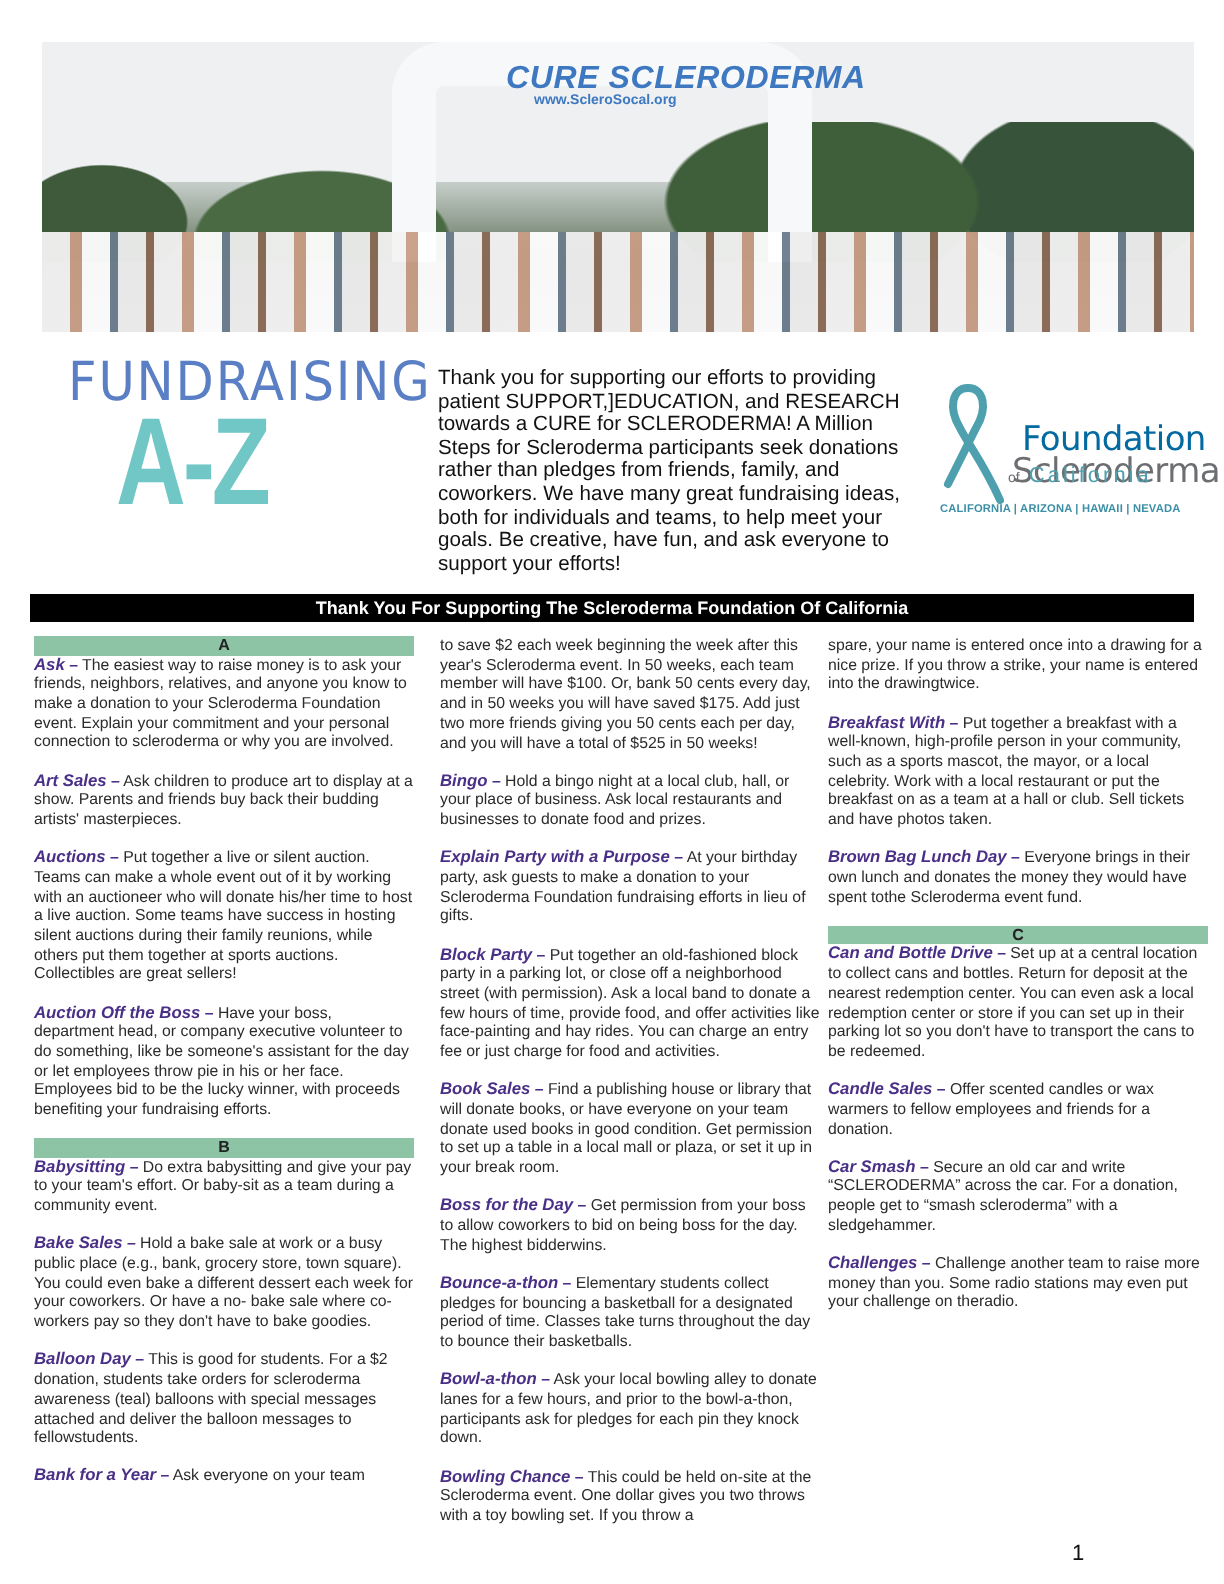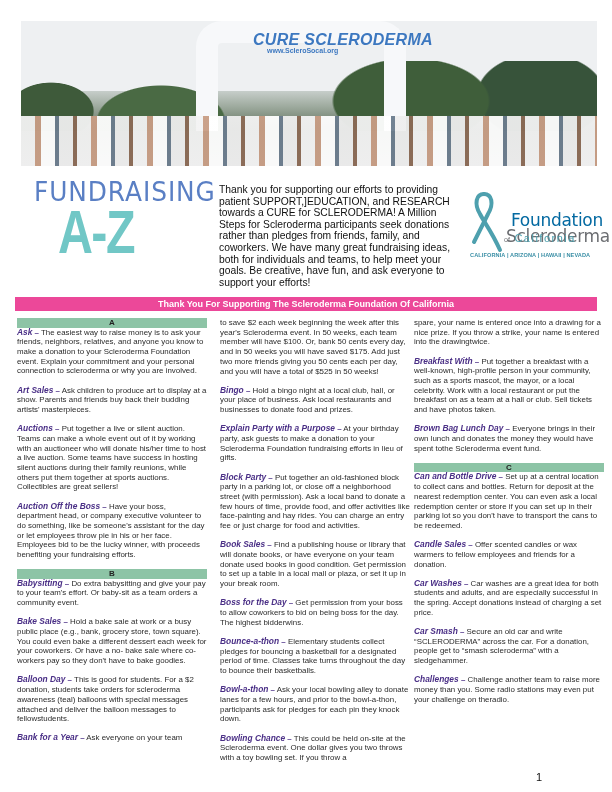--- a/index.html
+++ b/index.html
@@ -32,21 +32,21 @@
   
   .logo { position:absolute; left:468px; top:190px; width:140px; height:80px; }
   .logo .ribbon { position:absolute; left:2px; top:2px; }
   .logo .l1 { position:absolute; left:38px; top:0px; font-size:17px; color:#6c6e72; font-family:"DejaVu Sans", sans-serif; letter-spacing:-0.3px;margin-top:36px; }
   .logo .l2 { position:absolute; left:43px; top:20px; font-size:17px; color:#0369a1; font-family:"DejaVu Sans", sans-serif; letter-spacing:-0.3px; }
   .logo .l3 { position:absolute; left:36px; top:42px; font-size:11px; color:#4ea0ae; letter-spacing:1.5px; }
   .logo .l3 small { font-size:7px; color:#6c6e72; letter-spacing:0; }
   .logo .l4 { position:absolute; left:2px; top:62px; font-size:5.6px; color:#3b8fa6; font-weight:bold; letter-spacing:0.1px; white-space:nowrap; }
 
   
-  .banner { position:absolute; left:15px; top:297px; width:582px; height:14px; background:#ec4899;
+  .banner { position:absolute; left:15px; top:297px; width:582px; height:14px; background:#000000;
             color:#fff; font-size:9px; font-weight:bold; text-align:center; line-height:14px; }
 
   
   .col { position:absolute; top:318px; width:190px; font-size:7.9px; line-height:9.7px; color:#2b2b2b; }
   .col1 { left:17px; }
   .col2 { left:220px; }
   .col3 { left:414px; }
   .letter-bar { background:#8dc4a6; height:9.5px; font-size:8px; font-weight:bold; text-align:center; line-height:10px; color:#222; margin-bottom:0; }
   .entry { margin:0 0 9.5px 0; }
   .entry .term { color:#4a2f86; font-weight:bold; font-size:8.4px;font-style:italic; }
@@ -87,21 +87,21 @@
 <div class="banner">Thank You For Supporting The Scleroderma Foundation Of California</div>
 
 <div class="col col1">
   <div class="letter-bar">A</div>
   <div class="entry"><span class="term">Ask</span> <span class="dash">–</span> <span>The easiest way to raise money is to ask your friends, neighbors, relatives, and anyone you know to make a donation to your Scleroderma Foundation event. Explain your commitment and your personal connection to scleroderma or why you are involved.</span></div>
   <div class="entry"><span class="term">Art Sales</span> <span class="dash">–</span> <span>Ask children to produce art to display at a show. Parents and friends buy back their budding artists' masterpieces.</span></div>
   <div class="entry"><span class="term">Auctions</span> <span class="dash">–</span> <span>Put together a live or silent auction. Teams can make a whole event out of it by working with an auctioneer who will donate his/her time to host a live auction. Some teams have success in hosting silent auctions during their family reunions, while others put them together at sports auctions. Collectibles are great sellers!</span></div>
   <div class="entry"><span class="term">Auction Off the Boss</span> <span class="dash">–</span> <span>Have your boss, department head, or company executive volunteer to do something, like be someone's assistant for the day or let employees throw pie in his or her face. Employees bid to be the lucky winner, with proceeds benefiting your fundraising efforts.</span></div>
 
   <div class="letter-bar gap-b">B</div>
-  <div class="entry"><span class="term">Babysitting</span> <span class="dash">–</span> <span>Do extra babysitting and give your pay to your team's effort. Or baby-sit as a team orders a community event.</span></div>
+  <div class="entry"><span class="term">Babysitting</span> <span class="dash">–</span> <span>Do extra babysitting and give your pay to your team's effort. Or baby-sit as a team during a community event.</span></div>
   <div class="entry"><span class="term">Bake Sales</span> <span class="dash">–</span> <span>Hold a bake sale at work or a busy public place (e.g., bank, grocery store, town square). You could even bake a different dessert each week for your coworkers. Or have a no- bake sale where co-workers pay so they don't have to bake goodies.</span></div>
   <div class="entry"><span class="term">Balloon Day</span> <span class="dash">–</span> <span>This is good for students. For  a $2 donation, students take orders for scleroderma awareness (teal) balloons with special messages attached and deliver the balloon messages to fellowstudents.</span></div>
   <div class="entry"><span class="term">Bank for a Year</span> <span class="dash">–</span> <span>Ask everyone on your team</span></div>
 </div>
 
 <div class="col col2">
   <div class="cont">to save $2 each week beginning the week after this year's Scleroderma event. In 50 weeks, each team member will have $100. Or, bank 50 cents every day, and in 50 weeks you will have saved $175. Add just two more friends giving you 50 cents each per day, and you will have a total of $525 in 50 weeks!</div>
   <div class="entry"><span class="term">Bingo</span> <span class="dash">–</span> <span>Hold a bingo night at a local club, hall, or your place of business. Ask local restaurants and businesses to donate food and prizes.</span></div>
   <div class="entry"><span class="term">Explain Party with a Purpose</span> <span class="dash">–</span> <span>At your birthday party, ask guests to make a donation to your Scleroderma Foundation fundraising efforts in lieu of gifts.</span></div>
   <div class="entry"><span class="term">Block Party</span> <span class="dash">–</span> <span>Put together an old-fashioned block party in a parking lot, or close off a neighborhood street (with permission). Ask a local band to donate a few hours of time, provide food, and offer activities like face-painting and hay rides. You can charge an entry fee or just charge for food and activities.</span></div>
@@ -113,18 +113,17 @@
 </div>
 
 <div class="col col3">
   <div class="cont">spare, your name is entered once into a drawing for a nice prize. If you throw a strike, your name is entered into the drawingtwice.</div>
   <div class="entry"><span class="term">Breakfast With</span> <span class="dash">–</span> <span>Put together a breakfast with a well-known, high-profile person in your community, such as a sports mascot, the mayor, or a local celebrity. Work with a local restaurant or put the breakfast on as a team at a hall or club. Sell tickets and have photos taken.</span></div>
   <div class="entry"><span class="term">Brown Bag Lunch Day</span> <span class="dash">–</span> <span>Everyone brings in their own lunch and donates the money they would have spent tothe Scleroderma event fund.</span></div>
 
   <div class="letter-bar gap-b">C</div>
   <div class="entry"><span class="term">Can and Bottle Drive</span> <span class="dash">–</span> <span>Set up at a central location to collect cans and bottles. Return for deposit at the nearest redemption center. You can even ask a local redemption center or store if you can set up in their parking lot so you don't have to transport the cans to be redeemed.</span></div>
   <div class="entry"><span class="term">Candle Sales</span> <span class="dash">–</span> <span>Offer scented candles or wax warmers to fellow employees and friends for a donation.</span></div>
-  <div class="entry"><span class="term">Car Washes</span> <span class="dash">–</span> <span>Car washes are a great idea for both students and adults, and are especially successful in the spring. Accept donations instead of charging a set price.</span></div>
   <div class="entry"><span class="term">Car Smash</span> <span class="dash">–</span> <span>Secure an old car and write “SCLERODERMA” across the car. For a donation, people get to “smash scleroderma” with a sledgehammer.</span></div>
   <div class="entry"><span class="term">Challenges</span> <span class="dash">–</span> <span>Challenge another team to raise more money than you. Some radio stations may even put your challenge on theradio.</span></div>
 </div>
 
 <div class="page-num">1</div>
 
 </body></html>

